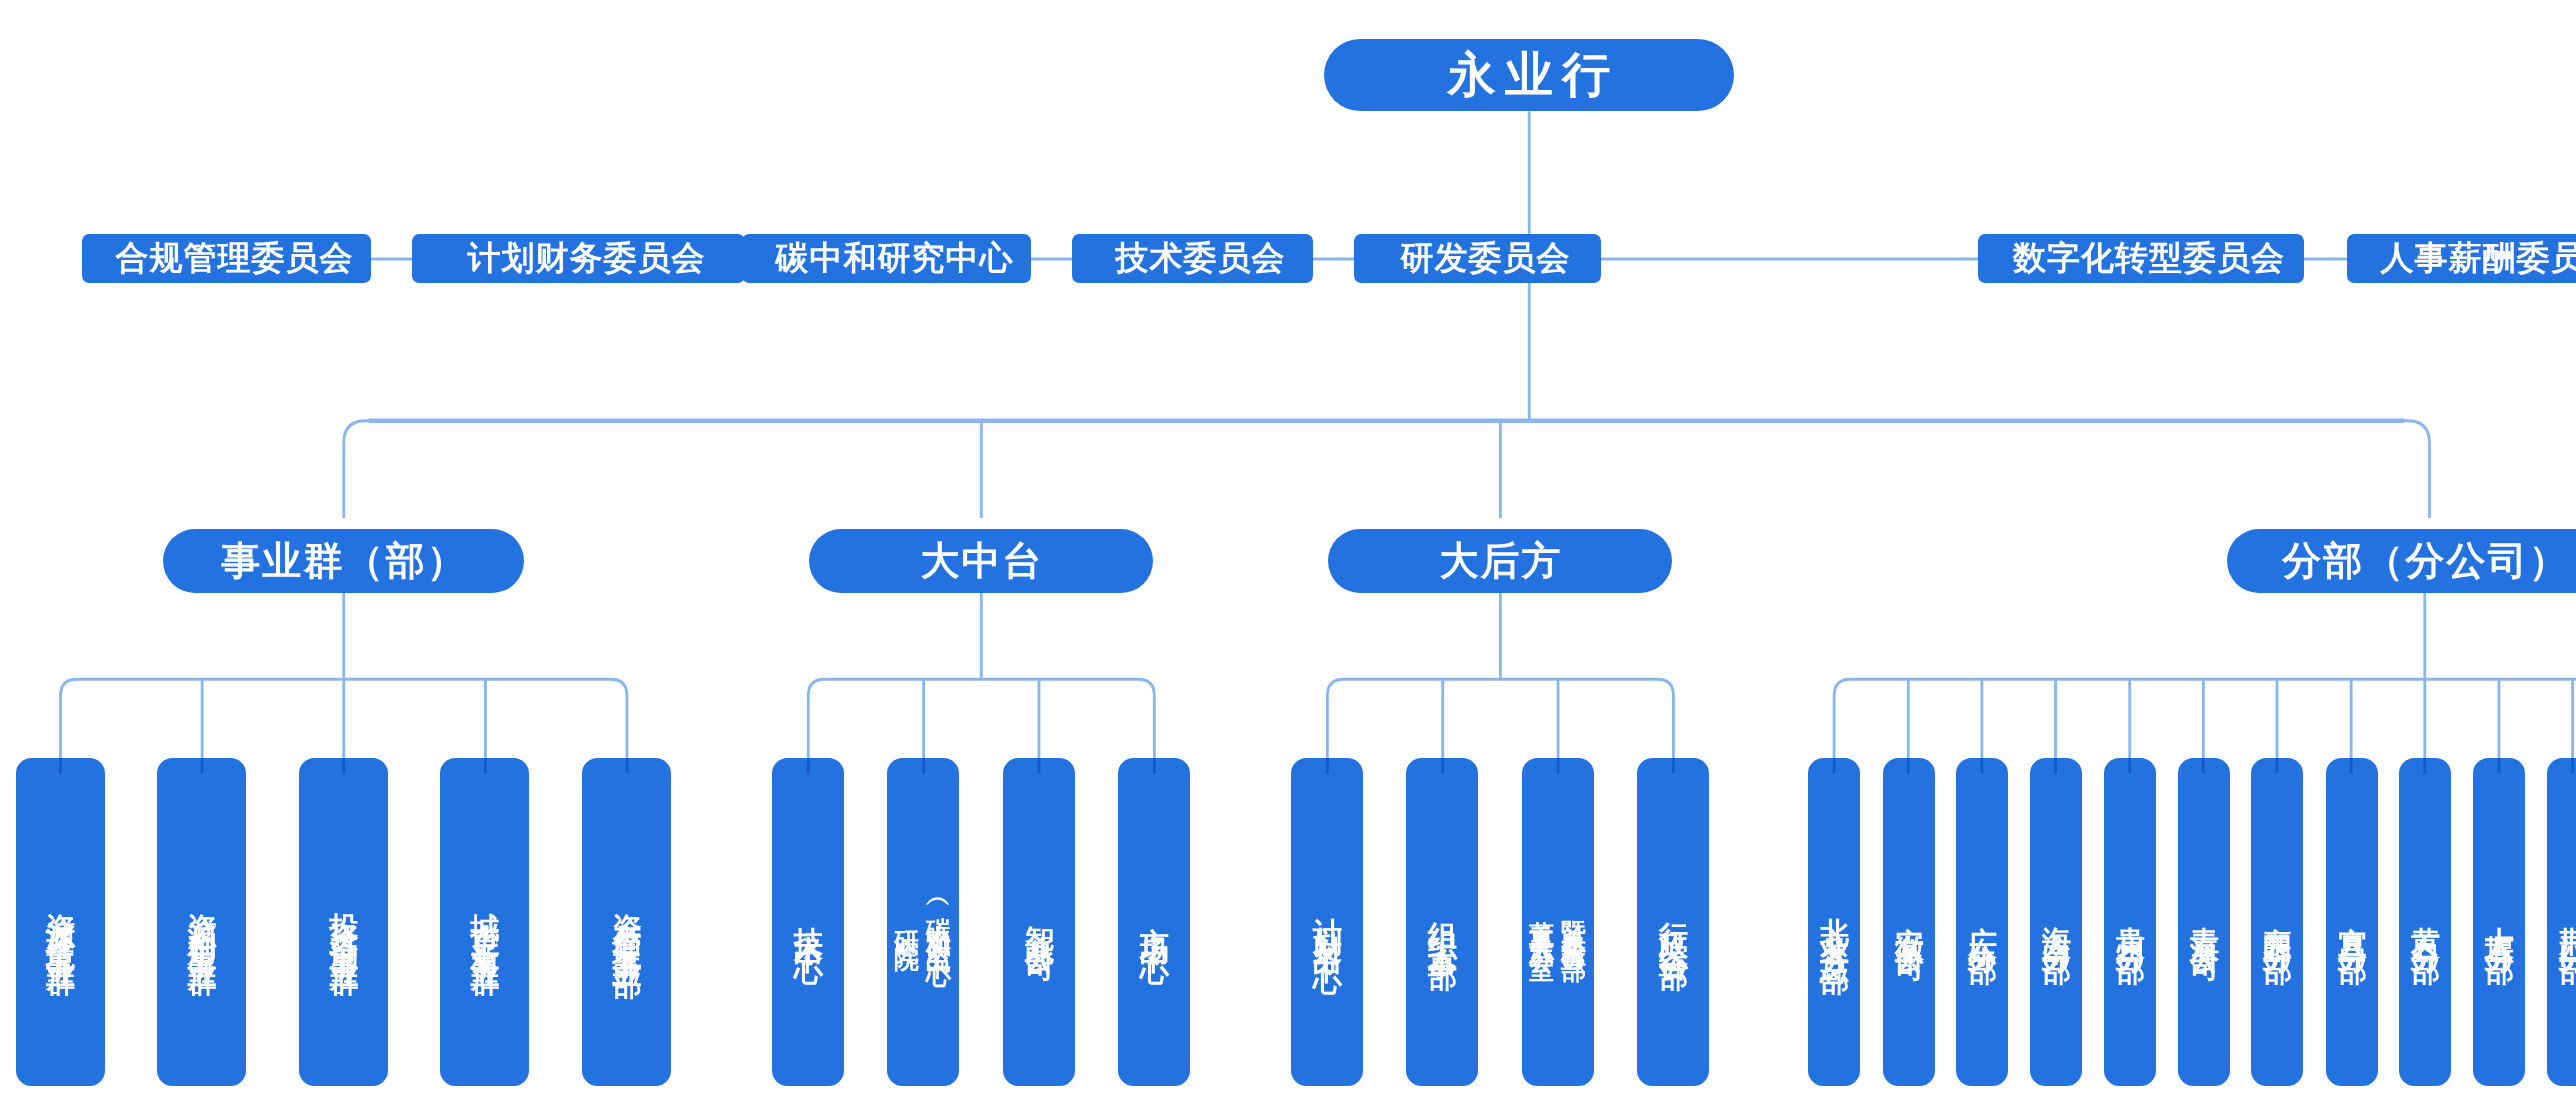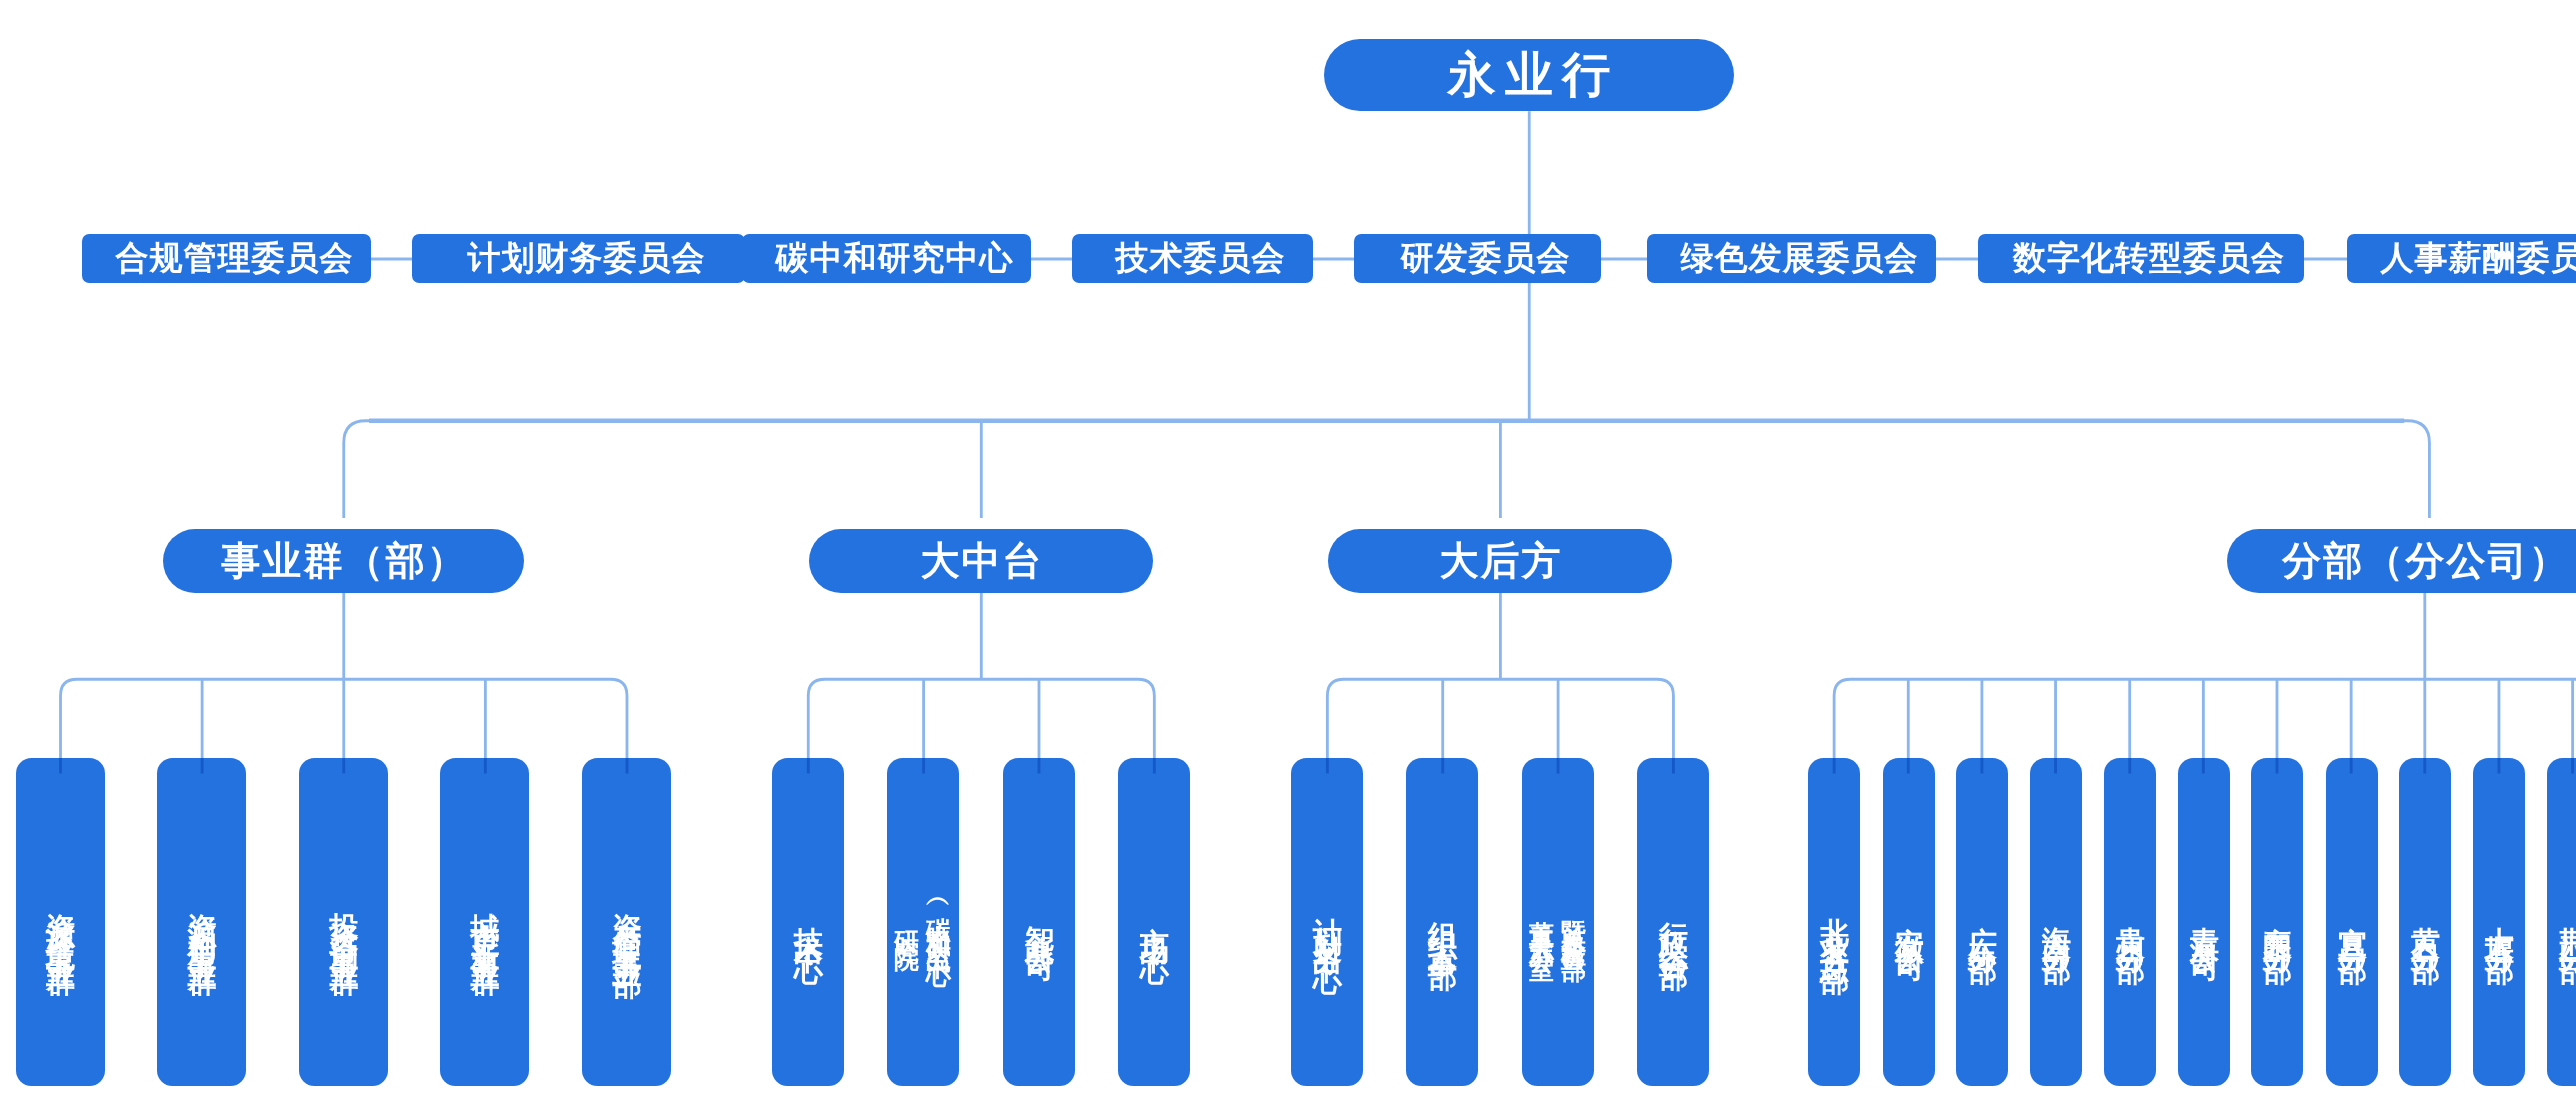--- a/index.html
+++ b/index.html
@@ -59,23 +59,20 @@
       <span>计划财务委员会</span>
     </div>
   <div class="node cbox" style="left:742px;width:289px">
       <span>碳中和研究中心</span>
     </div>
   <div class="node cbox" style="left:1072px;width:241px">
       <span>技术委员会</span>
     </div>
   <div class="node cbox" style="left:1354px;width:247px">
       <span>研发委员会</span>
-    </div>
-  <div class="node cbox" style="left:1647px;width:289px">
-      <span>绿色发展委员会</span>
     </div>
   <div class="node cbox" style="left:1978px;width:326px">
       <span>数字化转型委员会</span>
     </div>
   <div class="node cbox" style="left:2347px;width:289px">
       <span>人事薪酬委员会</span>
     </div>
 
   <div class="node gpill" style="left:163px;width:361px">
       <span>事业群（部）</span>

